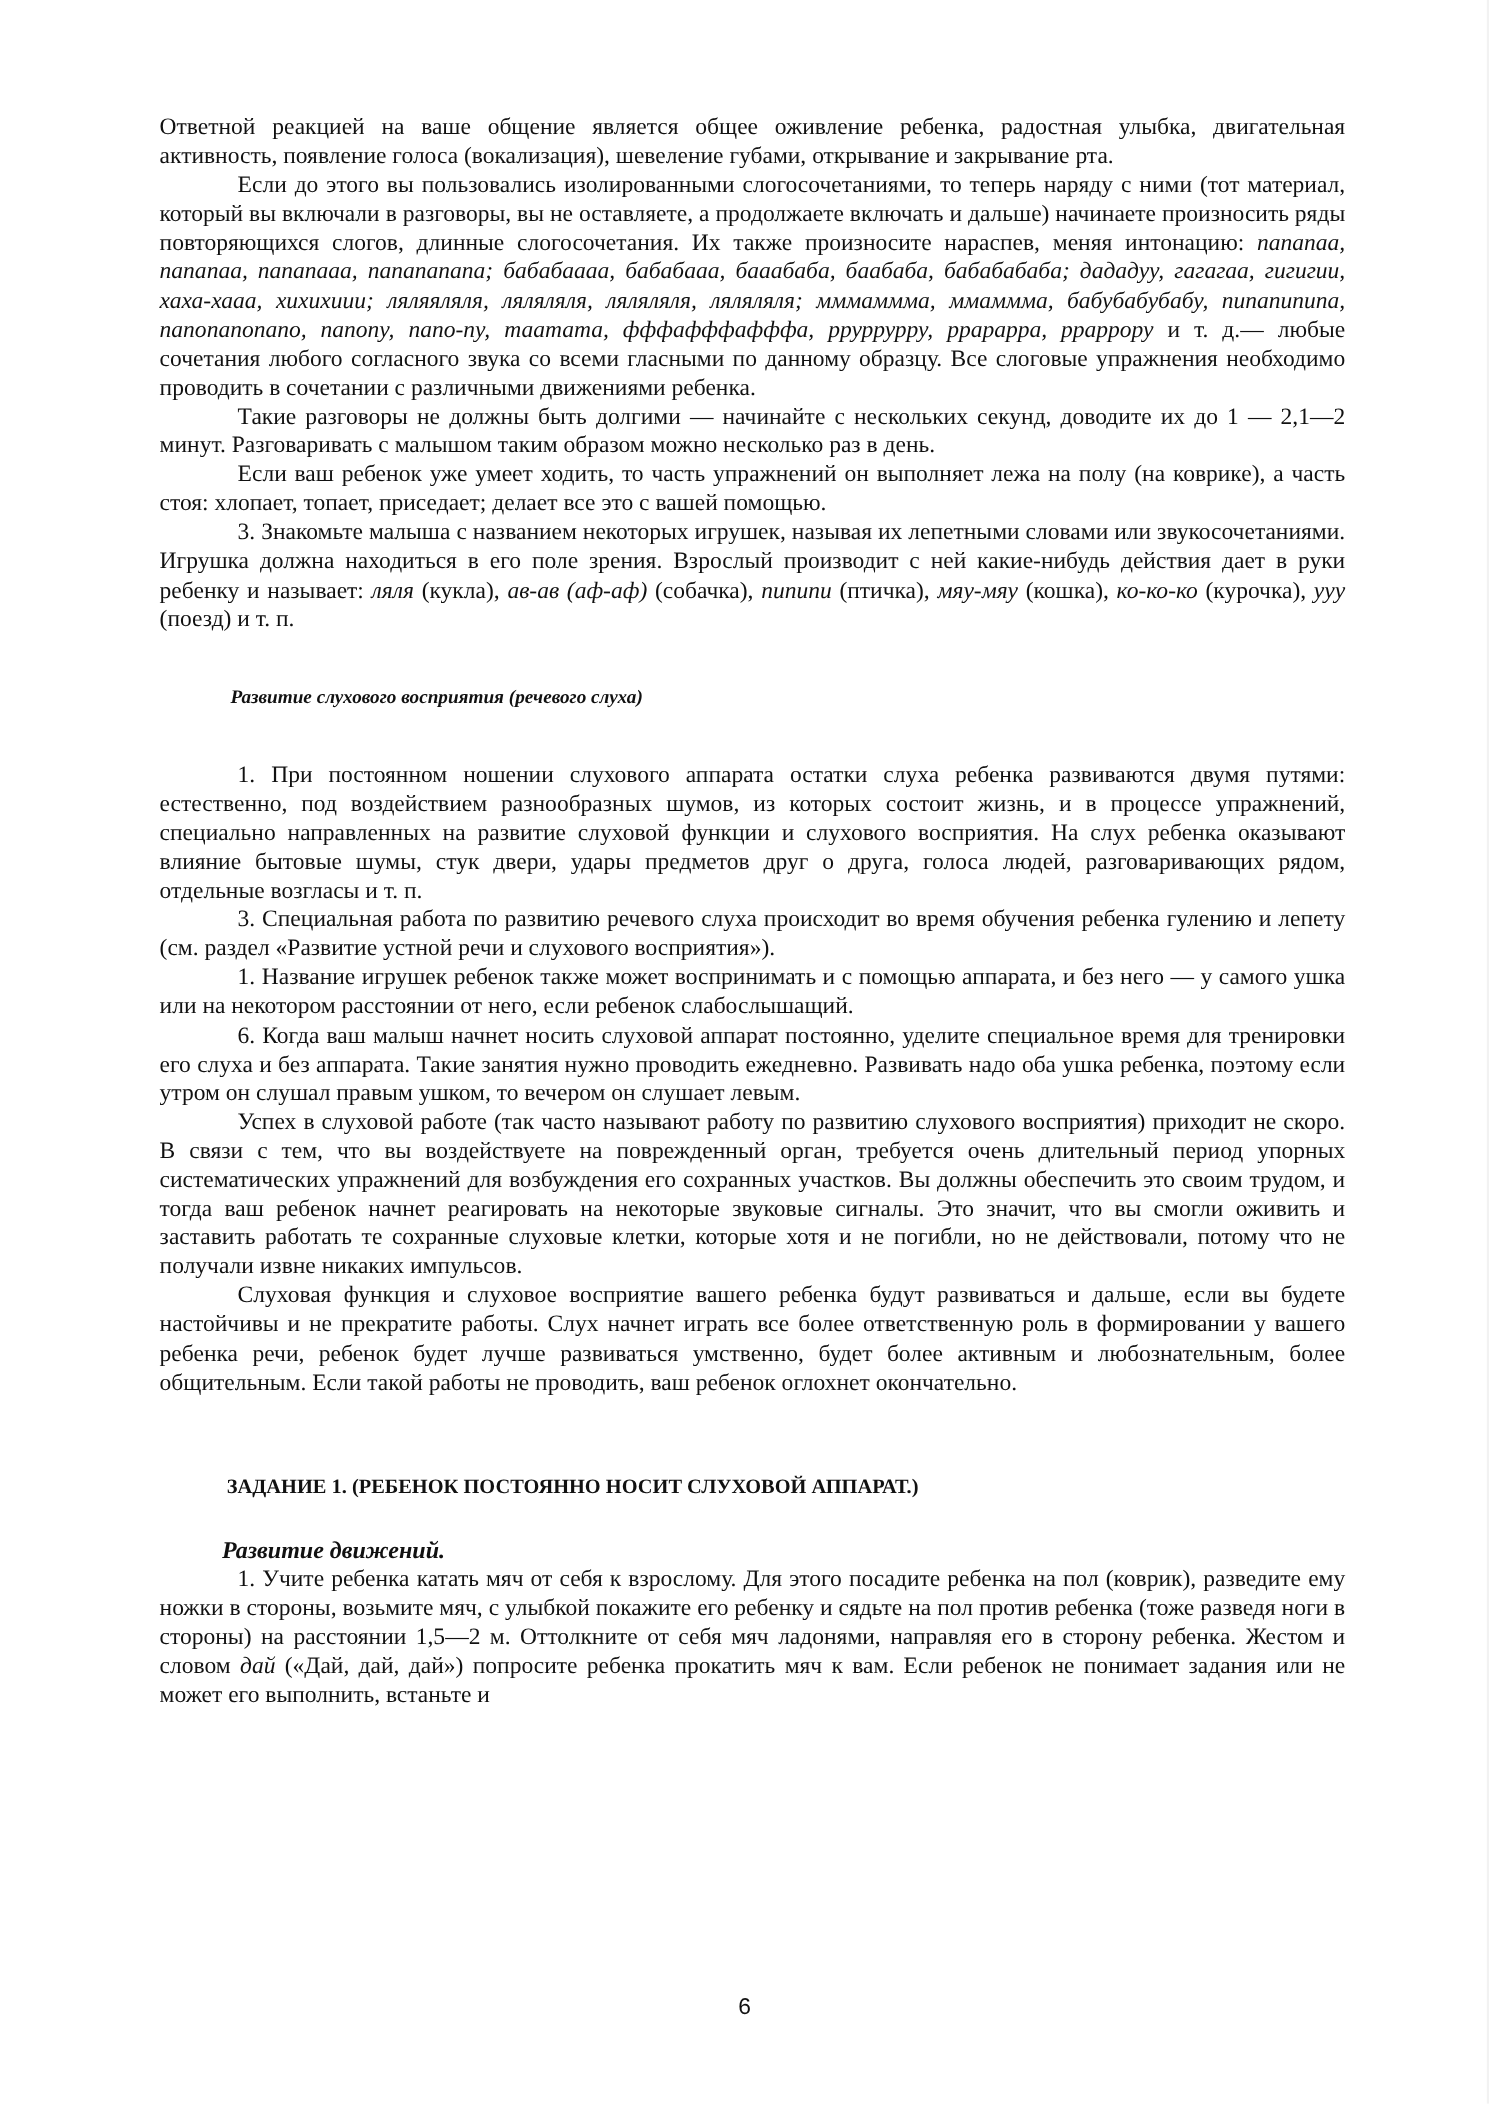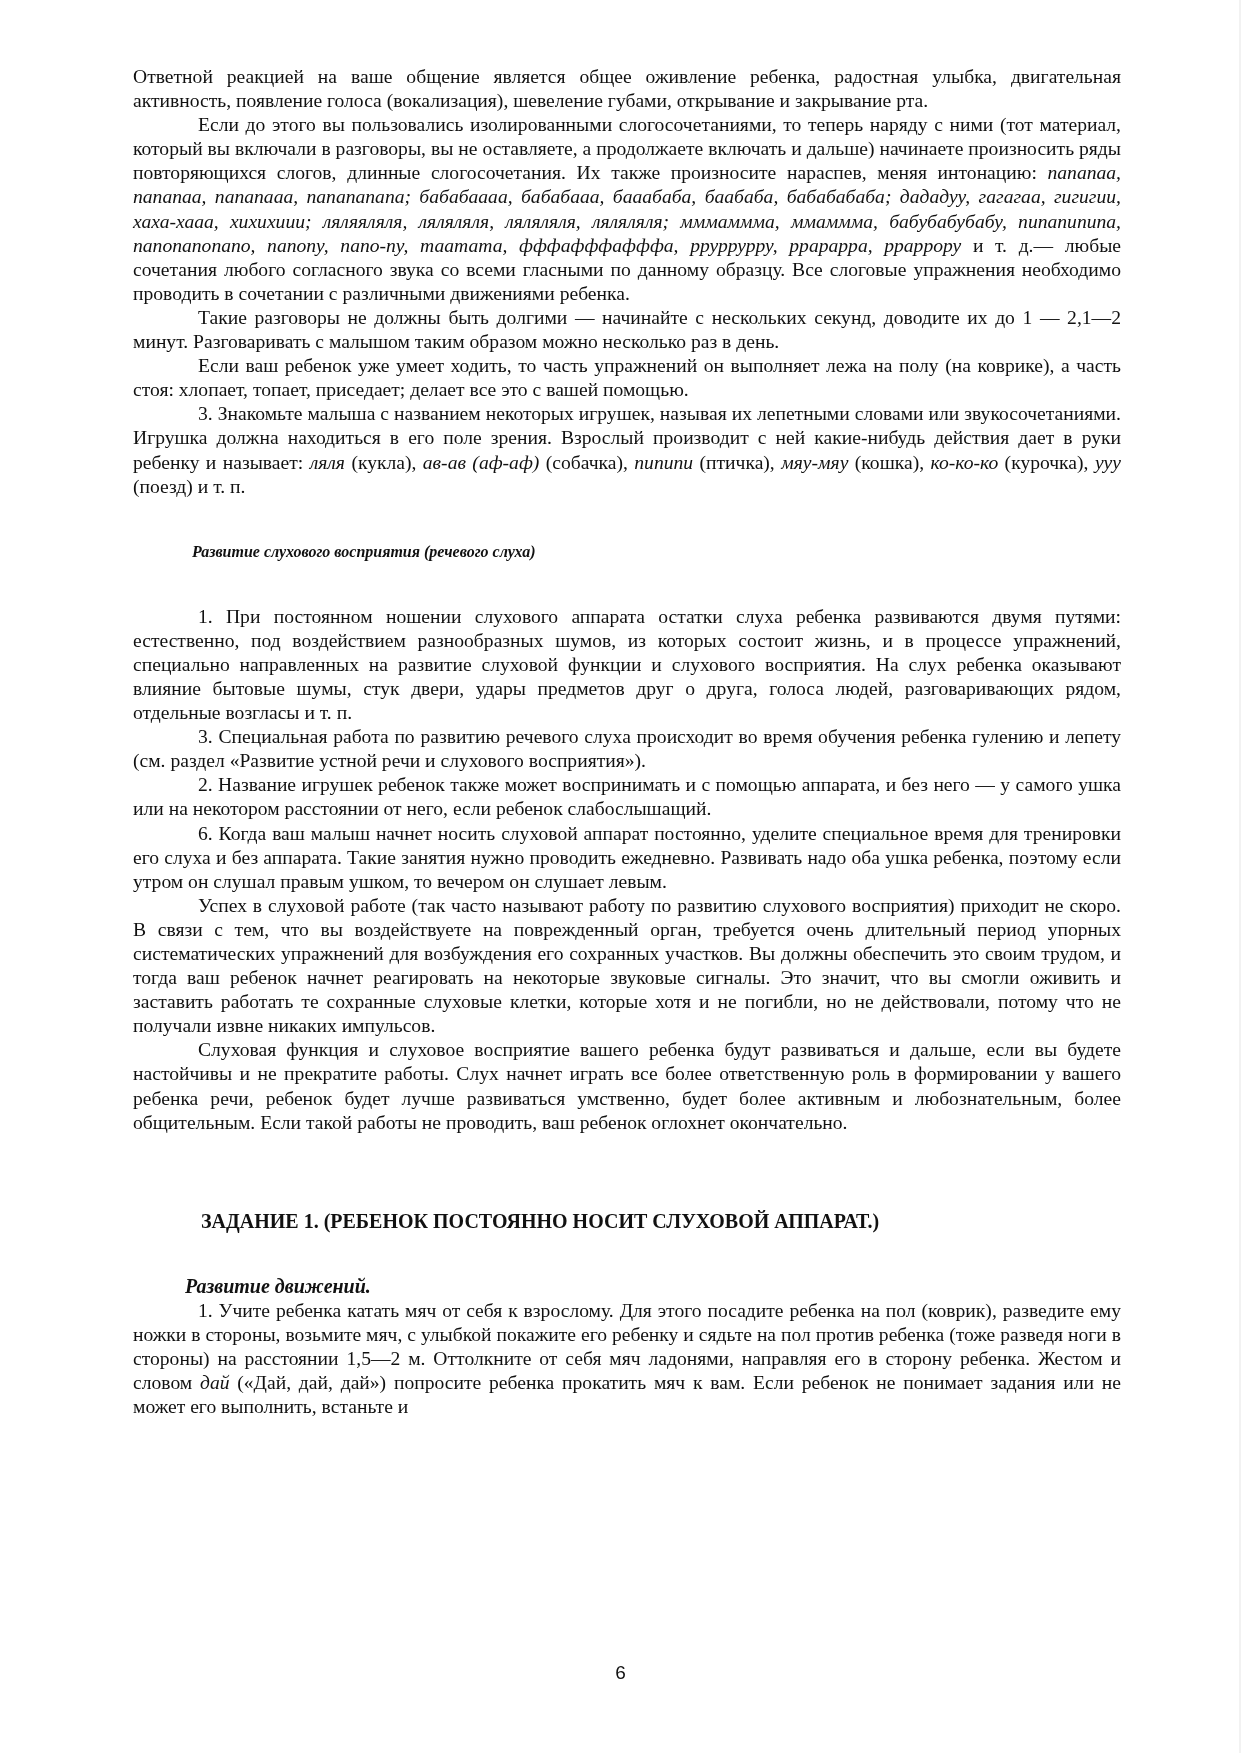--- a/index.html
+++ b/index.html
@@ -2,33 +2,33 @@
 <html><head>
 <meta charset="utf-8">
 <style>
   html, body { margin: 0; padding: 0; background: #ffffff; }
   body { width: 1241px; height: 1753px; position: relative; overflow: hidden; }
   .page {
     position: absolute; left: 0; top: 0; width: 1241px; height: 1753px; background: #fff;
     font-family: "Liberation Serif", "DejaVu Serif", serif; color: #111;
   }
   .content {
-    position: absolute; left: 133px; top: 65px; width: 988px;
+    position: absolute; left: 133px; top: 95px; width: 988px;
     font-size: 19.6px; line-height: 24.1px;
   }
   p { margin: 0; text-align: justify; }
   p.ind { text-indent: 65px; }
   i, .it { font-style: italic; }
   b { font-weight: normal; }
   .h-italic {
     font-style: italic; font-weight: bold; font-size: 16px; line-height: 28px;
     margin: 0; padding-left: 59px;
   }
   .h-task {
-    font-weight: bold; font-size: 20px; line-height: 24px; margin: 16px; padding-left: 52px;
+    font-weight: bold; font-size: 17px; line-height: 24px; margin: 4px; padding-left: 52px;
   }
   .h-sub {
     font-style: italic; font-weight: bold; font-size: 20px; line-height: 26px; margin: 0; padding-left: 52px;
   }
   .page-number {
     position: absolute; left: 0; width: 1241px; top: 1662px; text-align: center;
     font-family: "Liberation Sans", "DejaVu Sans", sans-serif; font-size: 19px;
   }
   .scan-edge { position: absolute; right: 0; top: 0; width: 2px; height: 1753px; background: #f2f2f2; }
 </style>
@@ -48,21 +48,21 @@
     <p class="ind">Если ваш ребенок уже умеет ходить, то часть упражнений он выполняет лежа на полу (на коврике), а часть стоя: хлопает, топает, приседает; делает все это с вашей помощью.</p>
 
     <p class="ind"><span>3. Знакомьте малыша </span><b>с названием некоторых игрушек,</b><span> называя их лепетными словами или звукосочетаниями. Игрушка должна находиться в его поле зрения. Взрослый производит с ней какие-нибудь действия дает в руки ребенку и называет: </span><i>ляля</i><span> (кукла), </span><i>ав-ав (аф-аф)</i><span> (собачка), </span><i>пипипи</i><span> (птичка), </span><i>мяу-мяу</i><span> (кошка), </span><i>ко-ко-ко</i><span> (курочка), </span><i>ууу</i><span> (поезд) и т. п.</span></p>
 
     <div style="height:39px"></div>
     <h2 class="h-italic">Развитие слухового восприятия (речевого слуха)</h2>
     <div style="height:39px"></div>
 
     <p class="ind">1. При постоянном ношении слухового аппарата остатки слуха ребенка развиваются двумя путями: естественно, под воздействием разнообразных шумов, из которых состоит жизнь, и в процессе упражнений, специально направленных на развитие слуховой функции и слухового восприятия. На слух ребенка оказывают влияние бытовые шумы, стук двери, удары предметов друг о друга, голоса людей, разговаривающих рядом, отдельные возгласы и т. п.</p>
     <p class="ind">3. Специальная работа по развитию речевого слуха происходит во время обучения ребенка гулению и лепету (см. раздел «Развитие устной речи и слухового восприятия»).</p>
-    <p class="ind">2. Название игрушек ребенок также может воспринимать и с помощью аппарата, и без него — у самого ушка или на некотором расстоянии от него, если ребенок слабослышащий.</p>
+    <p class="ind">1. Название игрушек ребенок также может воспринимать и с помощью аппарата, и без него — у самого ушка или на некотором расстоянии от него, если ребенок слабослышащий.</p>
     <p class="ind">6. Когда ваш малыш начнет носить слуховой аппарат постоянно, уделите специальное время для тренировки его слуха и без аппарата. Такие занятия нужно проводить ежедневно. Развивать надо оба ушка ребенка, поэтому если утром он слушал правым ушком, то вечером он слушает левым.</p>
 
 
     <p class="ind"><span>Успех в слуховой работе (так часто называют работу по развитию слухового восприятия) приходит не скоро. В связи с тем, что вы воздействуете на </span><b>поврежденный</b><span> орган, требуется очень </span><b>длительный</b><span> период упорных систематических упражнений для возбуждения его сохранных участков. Вы должны обеспечить это своим трудом, и тогда ваш ребенок начнет реагировать на некоторые звуковые сигналы. Это значит, что вы смогли оживить и заставить работать те сохранные слуховые клетки, которые хотя и не погибли, но не действовали, потому что не получали извне никаких импульсов.</span></p>
 
     <p class="ind">Слуховая функция и слуховое восприятие вашего ребенка будут развиваться и дальше, если вы будете настойчивы и не прекратите работы. Слух начнет играть все более ответственную роль в формировании у вашего ребенка речи, ребенок будет лучше развиваться умственно, будет более активным и любознательным, более общительным. Если такой работы не проводить, ваш ребенок оглохнет окончательно.</p>
 
     <div style="height:58px"></div>
     <h3 class="h-task">ЗАДАНИЕ 1. (РЕБЕНОК ПОСТОЯННО НОСИТ СЛУХОВОЙ АППАРАТ.)</h3>
     <div style="height:24px"></div>

